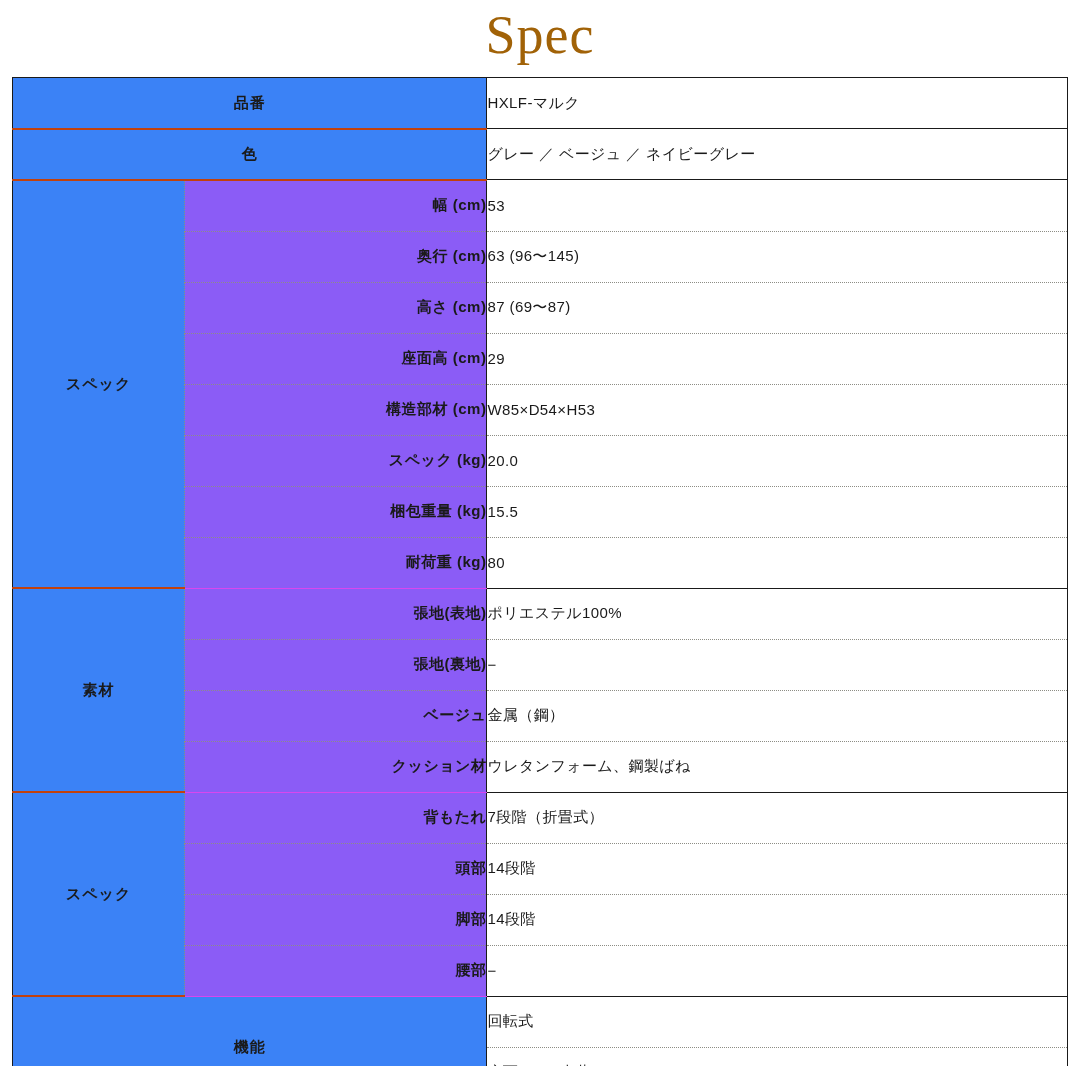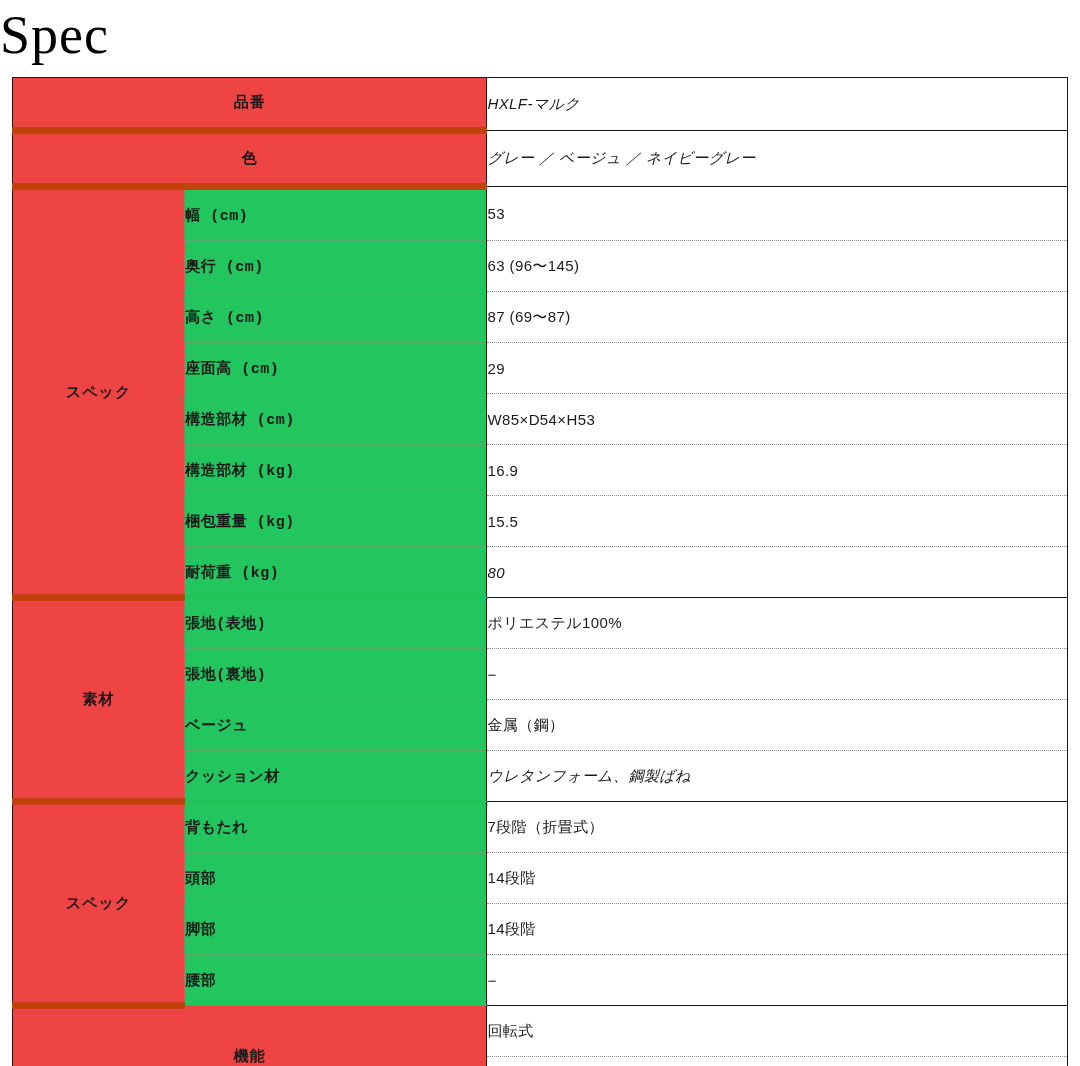--- a/index.html
+++ b/index.html
@@ -14,26 +14,26 @@
     color: #1a1a1a;
     overflow: hidden;
   }
   .page {
     position: relative;
     width: 1080px;
     height: 1066px;
     box-sizing: border-box;
   }
   .title {
-    text-align: left;
+    text-align: center;
     font-family: "Liberation Serif", serif;
     font-size: 54px;
     font-weight: normal;
     letter-spacing: 1px;
-    color: #000000;
+    color: #a16207;
     margin: 0;
     padding: 6px 0 12px 0;
     line-height: 1.1;
   }
   table.spec {
     width: 1056px;
     margin: 0 12px;
     border-collapse: collapse;
     table-layout: fixed;
     border-top: 1px solid #1a1a1a;
@@ -45,50 +45,49 @@
     padding: 0;
     vertical-align: middle;
     font-size: 15px;
   }
   
   col.c1 { width: 172px; }
   col.c2 { width: 302px; }
   col.c3 { width: 580px; }
 
   .cat {
-    background: #ef4444;
+    background: #3b82f6;
     text-align: center;
     font-weight: bold;
     font-size: 16px;
     letter-spacing: 1px;
     border-right: 1px solid #1a1a1a;
-    border-bottom: 7px solid #c2410c;
+    border-bottom: 2px solid #c2410c;
   }
 
   .sub {
-    background: #22c55e;
-    text-align: left;
+    background: #8b5cf6;
+    text-align: right;
     font-weight: bold;
     font-size: 15px;
     letter-spacing: 0.5px;
     height: 50px;
     border-right: 1px solid #1a1a1a;
     border-bottom: 1px dotted #8d8d85;
-    font-family: Liberation Mono, monospace;
   }
   .sub.solidb { border-bottom: 1px solid #d946ef; }
 
   .val {
     padding-left: 70px;
     font-size: 15px;
     height: 50px;
     border-bottom: 1px dotted #8d8d85;
     letter-spacing: 0.4px;
   }
-  .val.solidb { border-bottom: 1px solid #1a1a1a; font-style: italic; }
+  .val.solidb { border-bottom: 1px solid #1a1a1a; }
   .val.nobot { border-bottom: none; }
   .vsep-dotted {
     border-right: 1px dotted #8d8d85;
     text-align: center;
   }
 </style>
 </head>
 <body>
 
 <div class="page">
@@ -128,22 +127,22 @@
       </tr>
       <tr>
         <td class="sub">座面高 (cm)</td>
         <td class="val">29</td>
       </tr>
       <tr>
         <td class="sub">構造部材 (cm)</td>
         <td class="val">W85×D54×H53</td>
       </tr>
       <tr>
-        <td class="sub">構造部材 (kg)</td>
-        <td class="val">16.9</td>
+        <td class="sub">スペック (kg)</td>
+        <td class="val">20.0</td>
       </tr>
       <tr>
         <td class="sub">梱包重量 (kg)</td>
         <td class="val">15.5</td>
       </tr>
       <tr>
         <td class="sub solidb">耐荷重 (kg)</td>
         <td class="val solidb">80</td>
       </tr>
 

